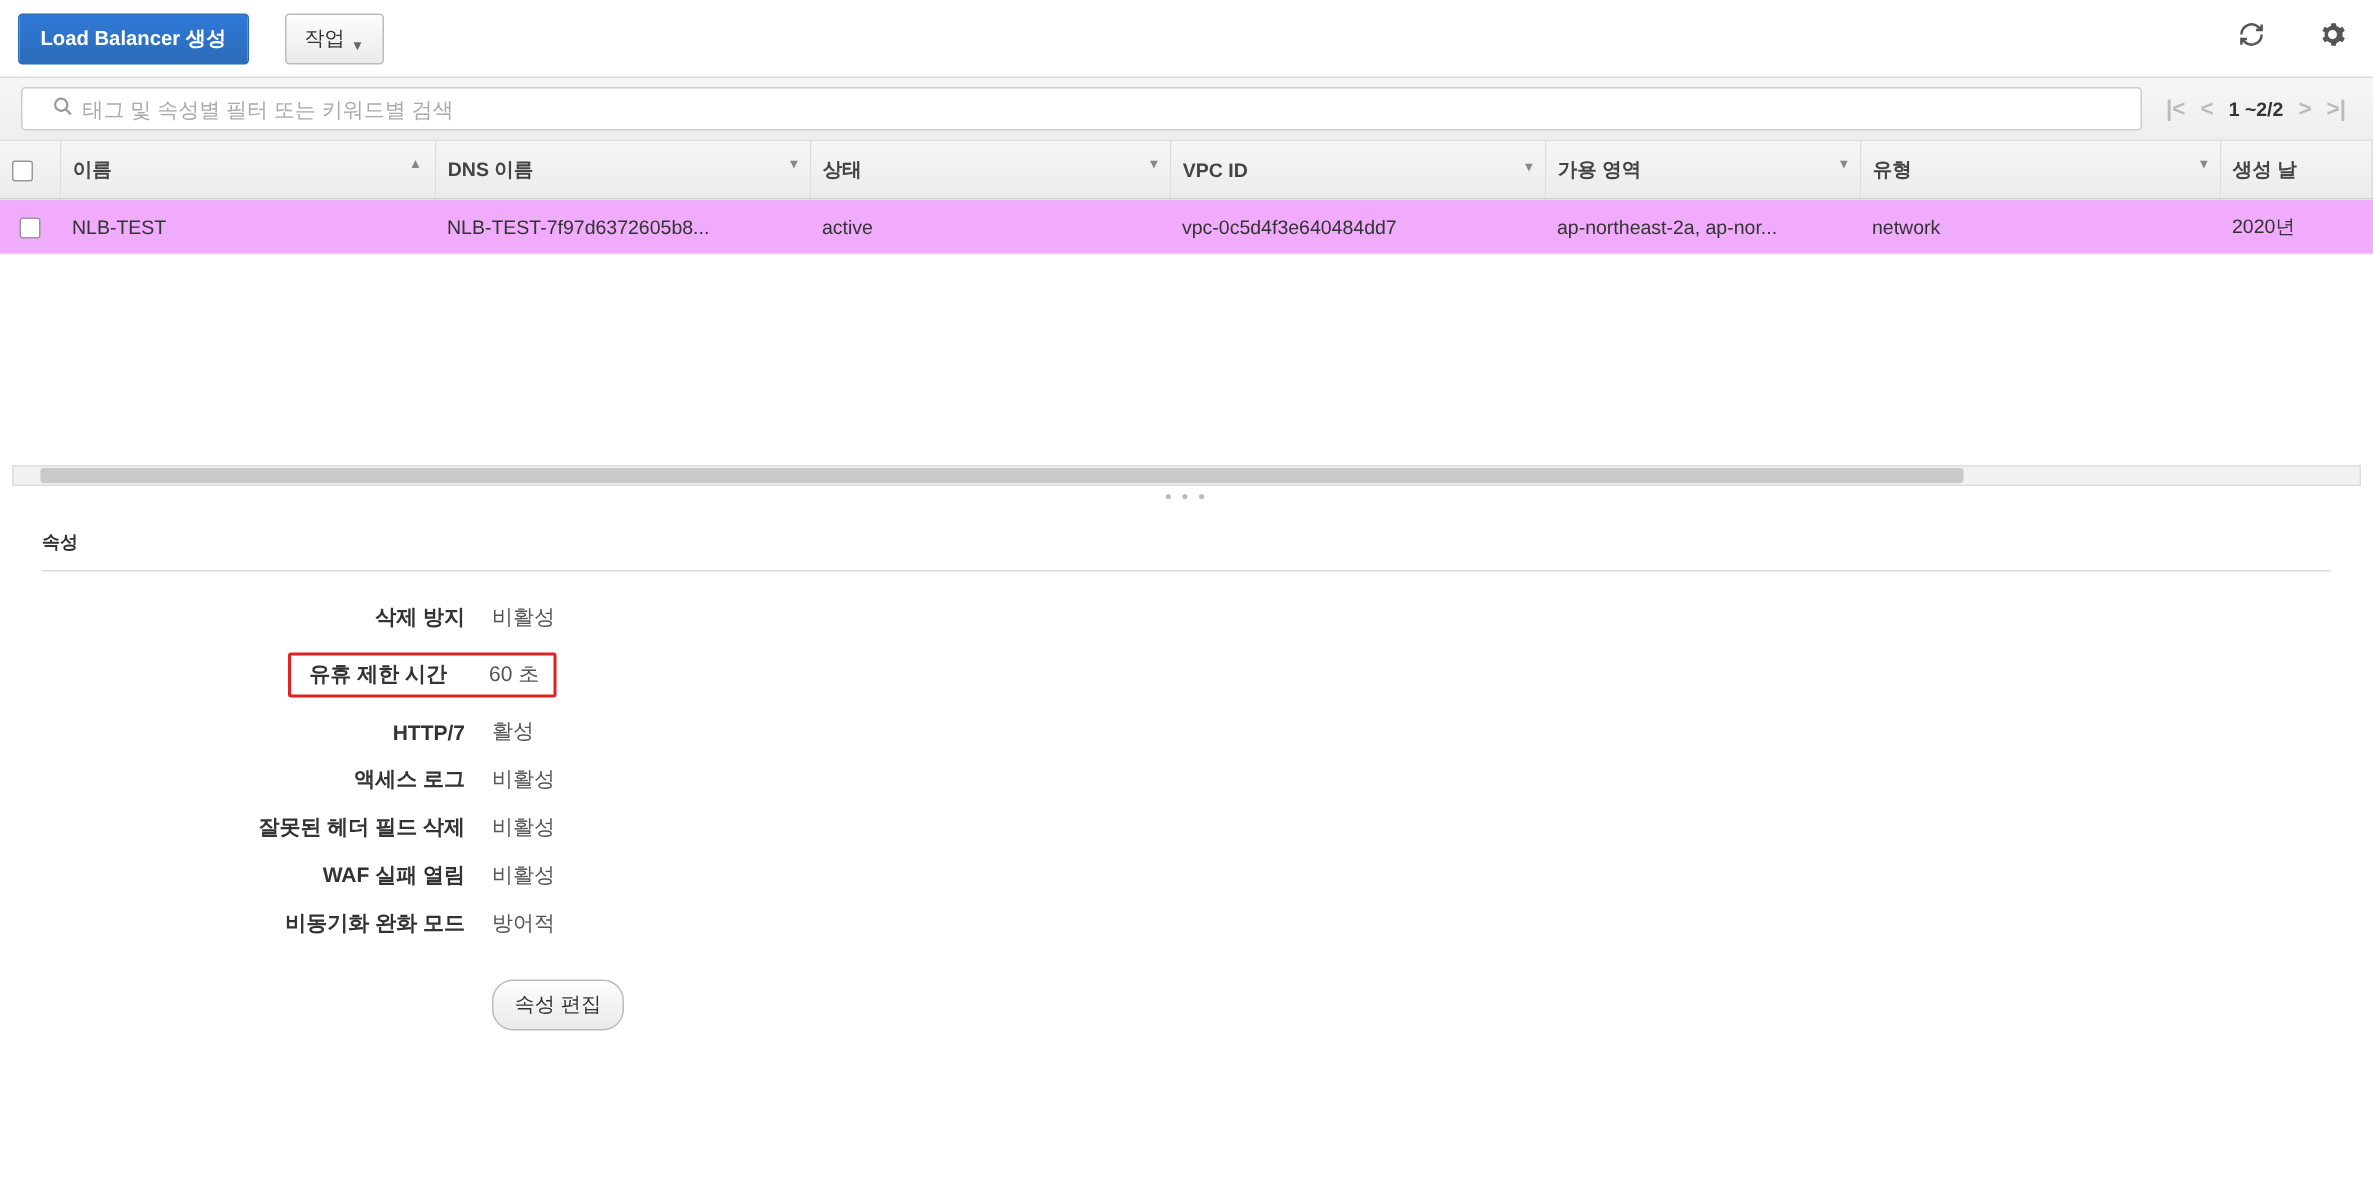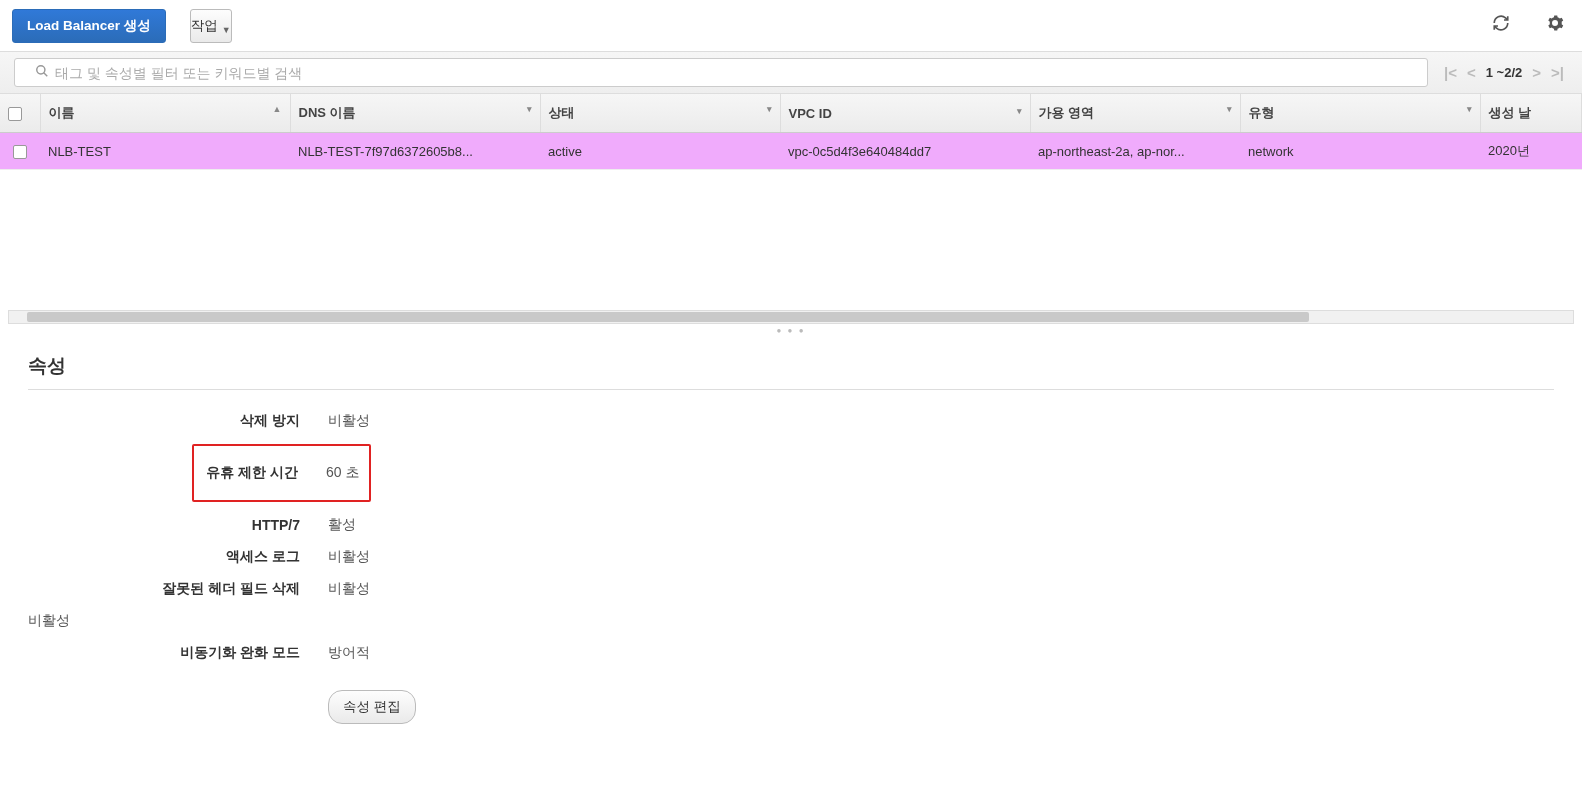--- a/index.html
+++ b/index.html
@@ -1,20 +1,20 @@
 <!DOCTYPE html>
 <html><head>
   <meta charset="utf-8">
   <style>
     * { box-sizing: border-box; margin: 0; padding: 0; }
     body { font-family: Arial, "Helvetica Neue", Helvetica, sans-serif; font-size: 13px; color: #333; background: #fff; }
     
     .toolbar { display: flex; align-items: center; padding: 8px 12px; gap: 24px; }
     .btn-primary { background: linear-gradient(#3079d8, #2b6cb8); color: #fff; border: 1px solid #2b6cb8; padding: 7px 14px; border-radius: 3px; font-weight: bold; font-size: 13.5px; cursor: pointer; }
-    .btn-secondary { background: linear-gradient(#fdfdfd, #eaeaea); color: #333; border: 1px solid #bbb; padding: 7px 0; border-radius: 3px; font-size: 13.5px; cursor: pointer; display: inline-flex; align-items: flex-end; gap: 4px; }
+    .btn-secondary { background: linear-gradient(#fdfdfd, #eaeaea); color: #333; border: 1px solid #bbb; padding: 7px 12px; border-radius: 3px; font-size: 13.5px; cursor: pointer; display: inline-flex; align-items: flex-end; gap: 4px; }
     .btn-secondary .caret { font-size: 9px; color: #666; }
     .toolbar-spacer { flex: 1; }
     .icon-btn { background: none; border: none; cursor: pointer; padding: 6px; color: #555; font-size: 17px; }
     
     .filter-row { display: flex; align-items: center; padding: 6px 14px; gap: 12px; background: linear-gradient(#f6f6f6, #eeeeee); border-top: 1px solid #ddd; border-bottom: 1px solid #ddd; }
     .search-wrap { flex: 1; display: flex; align-items: center; background: #fff; border: 1px solid #ccc; border-radius: 3px; padding: 5px 20px; }
     .search-icon { color: #999; margin-right: 6px; font-size: 14px; }
     .search-input { border: none; outline: none; flex: 1; font-size: 14px; color: #333; }
     .search-input::placeholder { color: #aaa; }
     .pager { display: flex; align-items: center; gap: 2px; color: #888; }
@@ -31,25 +31,25 @@
     .chk-col { width: 40px; text-align: center; }
     .chk { width: 14px; height: 14px; border: 1px solid #999; border-radius: 2px; display: inline-block; vertical-align: middle; background: #fff; }
     .chk.checked { background: #3079d8; border-color: #3079d8; }
     
     .empty-space { height: 140px; }
     .hscroll { height: 14px; background: #f1f1f1; border: 1px solid #ddd; position: relative; margin: 0 8px; }
     .hscroll-thumb { position: absolute; left: 18px; top: 1px; height: 10px; width: 82%; background: #c9c9c9; border-radius: 2px; }
     .divider-handle { text-align: center; color: #bbb; font-size: 8px; letter-spacing: 2px; padding: 2px 0; }
     
     .details { padding: 16px 28px; }
-    .details h2 { font-size: 19px; font-weight: bold; color: #333; padding-bottom: 10px; border-bottom: 1px solid #ddd; margin-bottom: 22px; }
+    .details h2 { font-size: 12px; font-weight: bold; color: #333; padding-bottom: 10px; border-bottom: 1px solid #ddd; margin-bottom: 22px; }
     .attr-row { display: flex; align-items: center; margin-bottom: 14px; }
-    .attr-label { width: 300px; text-align: right; font-weight: bold; font-size: 14px; color: #333; padding-right: 28px; }
+    .attr-label { width: 300px; text-align: right; font-weight: bold; font-size: 14px; color: #333; padding-right: 18px; }
     .attr-value { font-size: 14px; color: #555; }
-    .highlight-box { display: inline-flex; align-items: center; border: 2.5px solid #e02222; border-radius: 2px; padding: 18px 0; margin-left: -4px; }
+    .highlight-box { display: inline-flex; align-items: center; border: 2.5px solid #e02222; border-radius: 2px; padding: 4px 0; margin-left: -4px; }
     .highlight-box .attr-label-inner { width: 132px; text-align: right; font-weight: bold; font-size: 14px; color: #333; padding-right: 28px; }
     .highlight-row { display: flex; align-items: center; margin-bottom: 14px; padding-left: 168px; }
     .btn-edit { background: linear-gradient(#fdfdfd, #eaeaea); color: #333; border: 1px solid #bbb; padding: 7px 14px; border-radius: 14px; font-size: 13.5px; cursor: pointer; margin-left: 300px; margin-top: 14px; }
   </style>
 </head>
 <body>
 
 <div class="toolbar">
   <button class="btn-primary">Load Balancer 생성</button>
   <button class="btn-secondary">
@@ -155,20 +155,21 @@
     <div class="attr-label">액세스 로그</div>
     <div class="attr-value">비활성</div>
   </div>
 
   <div class="attr-row">
     <div class="attr-label">잘못된 헤더 필드 삭제</div>
     <div class="attr-value">비활성</div>
   </div>
 
   <div class="attr-row">
+    <div class="attr-label">WAF 실패 열림</div>
     <div class="attr-value">비활성</div>
   </div>
 
   <div class="attr-row">
     <div class="attr-label">비동기화 완화 모드</div>
     <div class="attr-value">방어적</div>
   </div>
 
   <button class="btn-edit">속성 편집</button>
 </div>

